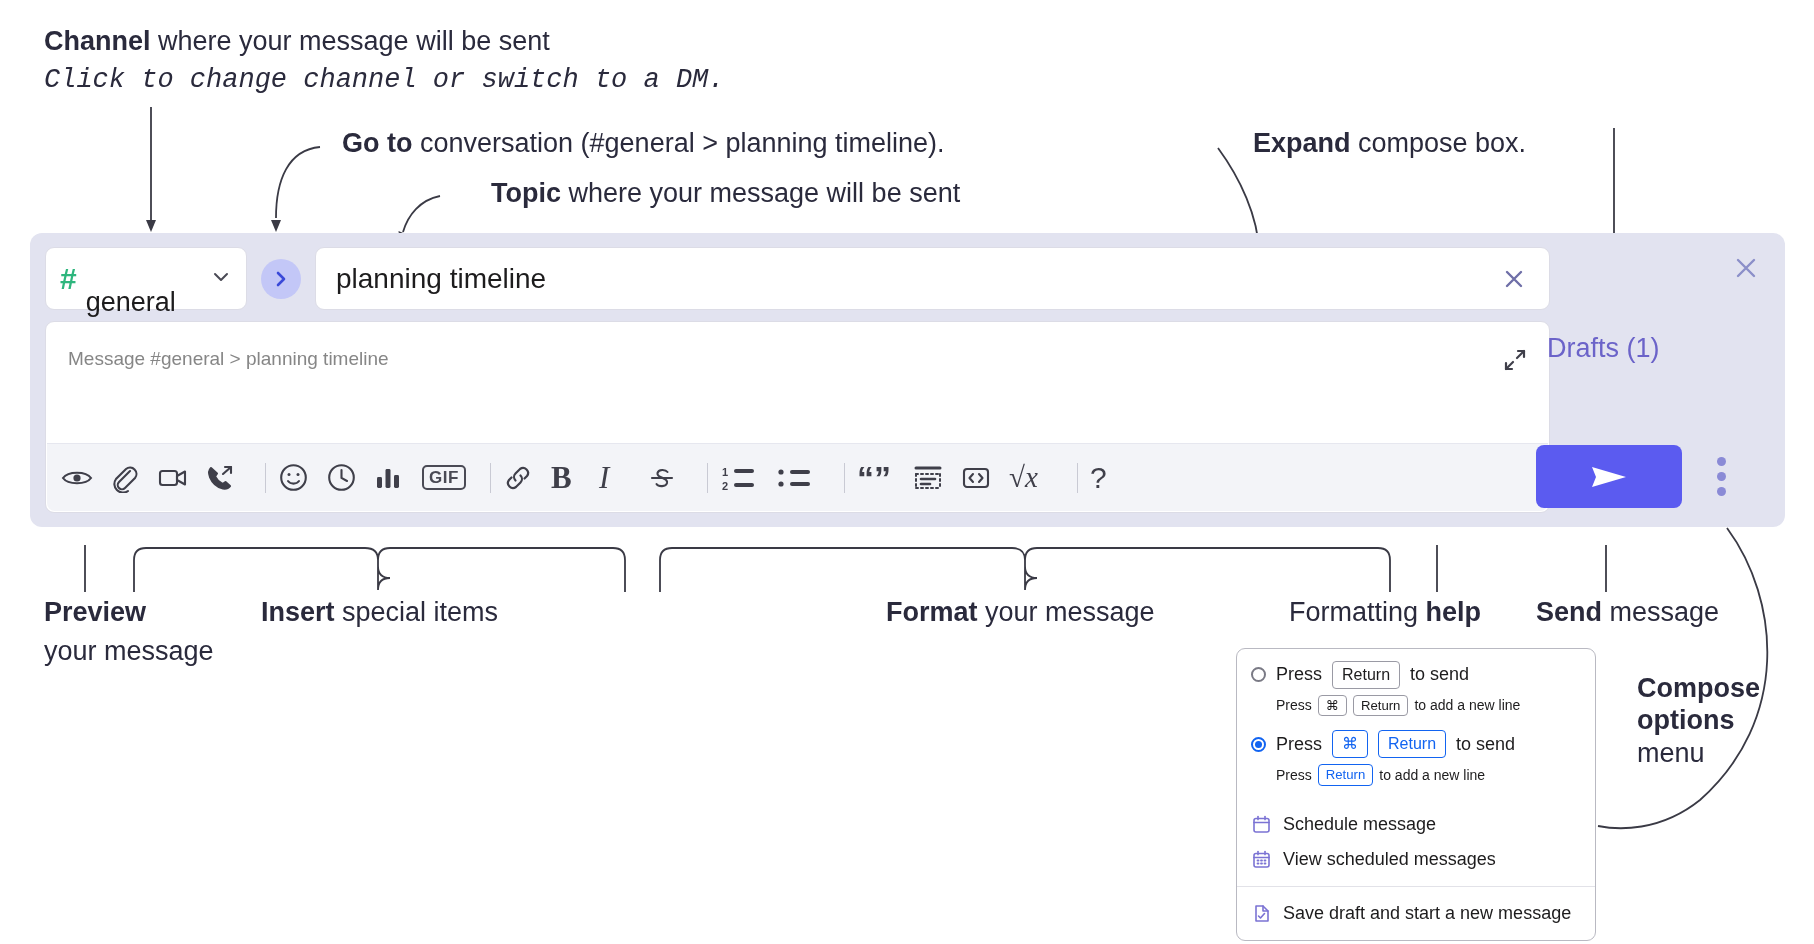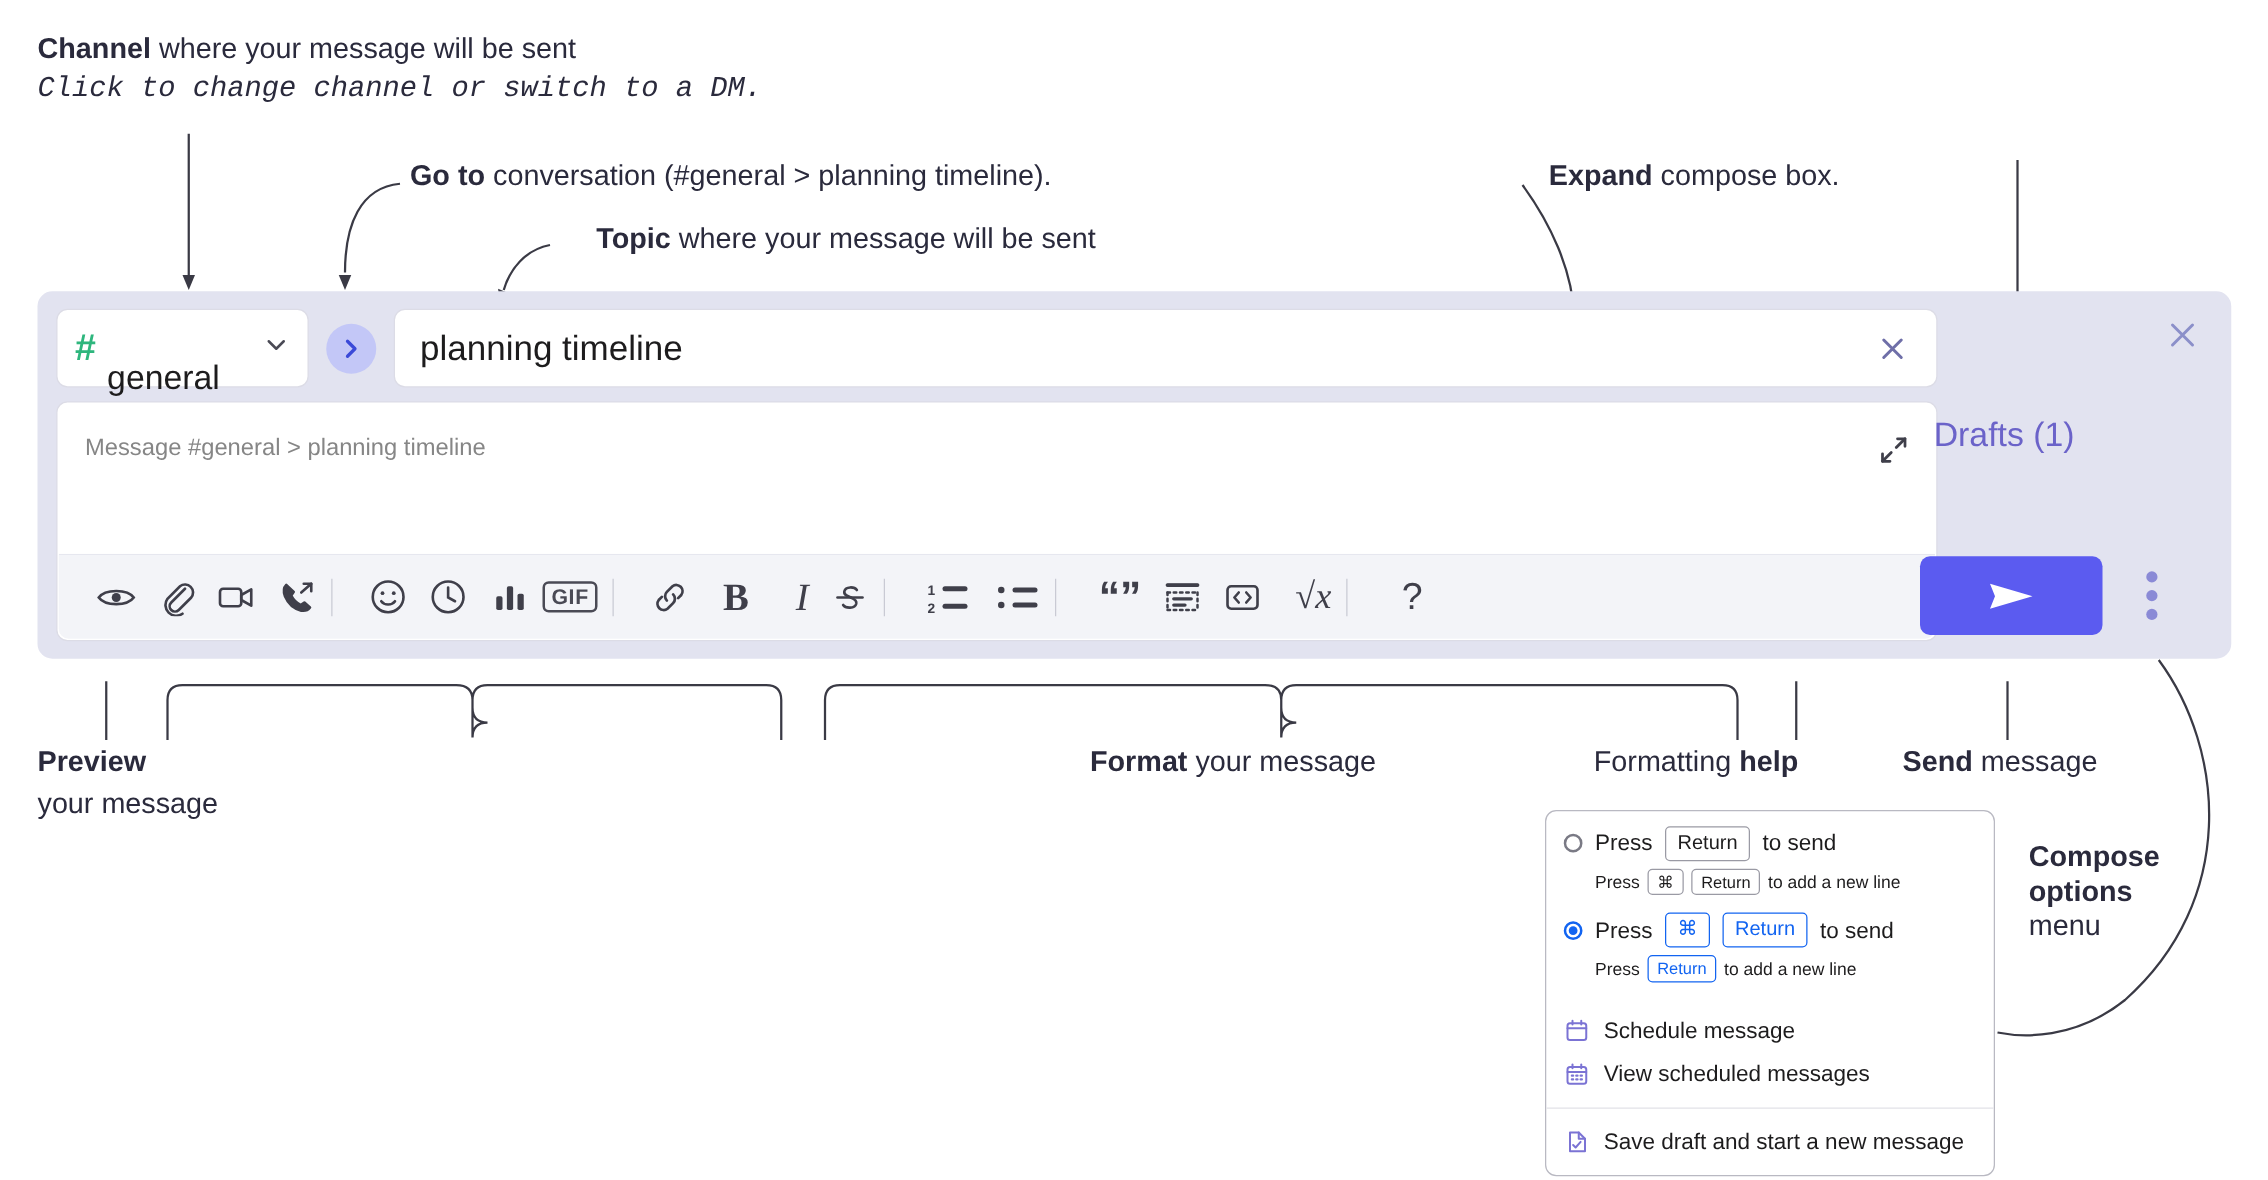--- a/index.html
+++ b/index.html
@@ -11,21 +11,21 @@
     color: #2c2c3d;
     overflow: hidden;
     position: relative;
   }
   .stage { position:absolute; inset:0; }
 
   
   .anno { position:absolute; color:#2a2a3c; line-height:1.28; white-space:nowrap; }
   .anno b { font-weight:700; }
   .anno i { font-style:italic; }
-  .a-size-lg { font-size:23px; }
+  .a-size-lg { font-size:27px;margin-left:14px; }
 
   
   .lines { position:absolute; inset:0; pointer-events:none; }
 
   
   .compose-panel{
     position:absolute; left:30px; top:233px; width:1755px; height:294px;
     background:#e2e3f0; border-radius:12px;
   }
   .panel-close{
@@ -74,21 +74,21 @@
     display:flex;align-items:center;justify-content:center;cursor:pointer;
   }
 
   
   .toolbar{
     position:absolute; left:1px; bottom:1px; width:calc(100% - 2px); height:68px;
     background:#f3f4f8; border-top:1px solid #e6e7ef; border-radius:0 0 8px 8px;
     display:flex; align-items:center; padding:0 14px; gap:0;
   }
   .tb{
-    width:48px;height:48px;display:flex;align-items:center;justify-content:flex-end;
+    width:48px;height:48px;display:flex;align-items:center;justify-content:flex-start;
     cursor:pointer; color:#4a4a55; flex:0 0 auto;
   }
   .tb.w-wide{ width:56px; }
   .tb-sep{ width:1px;height:30px;background:#c9cad4;margin:0 12px;flex:0 0 auto; }
   .gif-box{
     border:2px solid #4a4a55; border-radius:5px; font-size:17px; font-weight:700;
     padding:2px 5px; letter-spacing:.5px; line-height:1;
   }
   .glyph{ font-size:30px; line-height:1; color:#3f3f4a; }
   .glyph-b{ font-size:31px; font-weight:700; font-family:"Liberation Serif", serif; }
@@ -192,20 +192,23 @@
   <div class="anno a-size-lg" style="left:1239px; top:126px;">
     <b>Expand</b><span> compose box.</span>
   </div>
 
 
   <div class="anno a-size-lg" style="left:30px; top:595px;">
     <div><b>Preview</b></div>
     <div style="margin-top:4px;"><span>your message</span></div>
   </div>
 
+  <div class="anno a-size-lg" style="left:247px; top:595px;">
+    <b>Insert</b><span> special items</span>
+  </div>
 
   <div class="anno a-size-lg" style="left:872px; top:595px;">
     <b>Format</b><span> your message</span>
   </div>
 
   <div class="anno a-size-lg" style="left:1275px; top:595px;">
     <span>Formatting </span><b>help</b>
   </div>
 
   <div class="anno a-size-lg" style="left:1522px; top:595px;">

